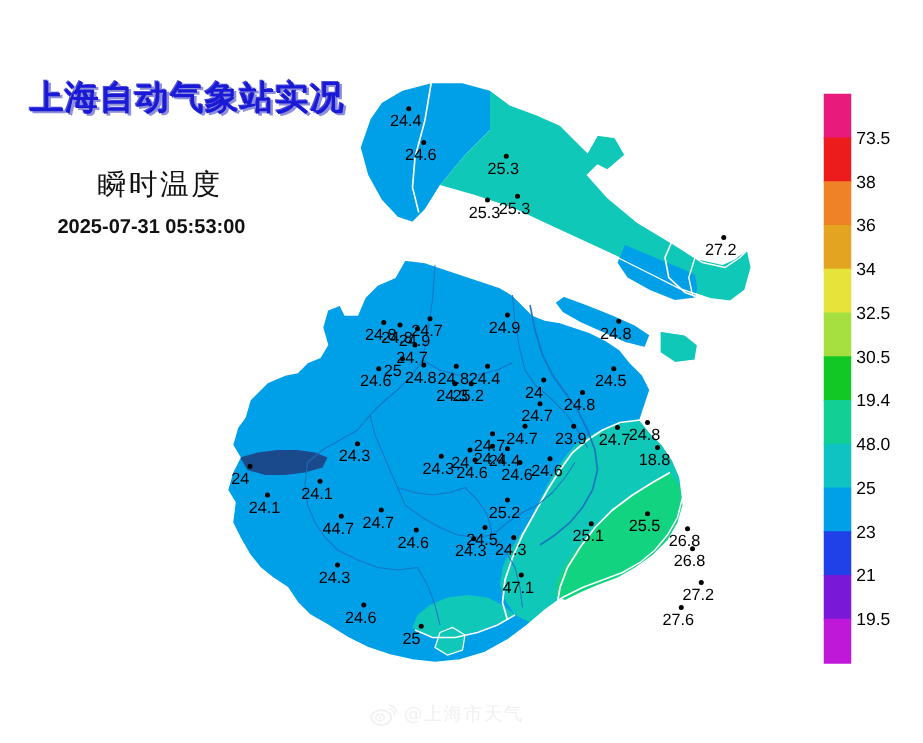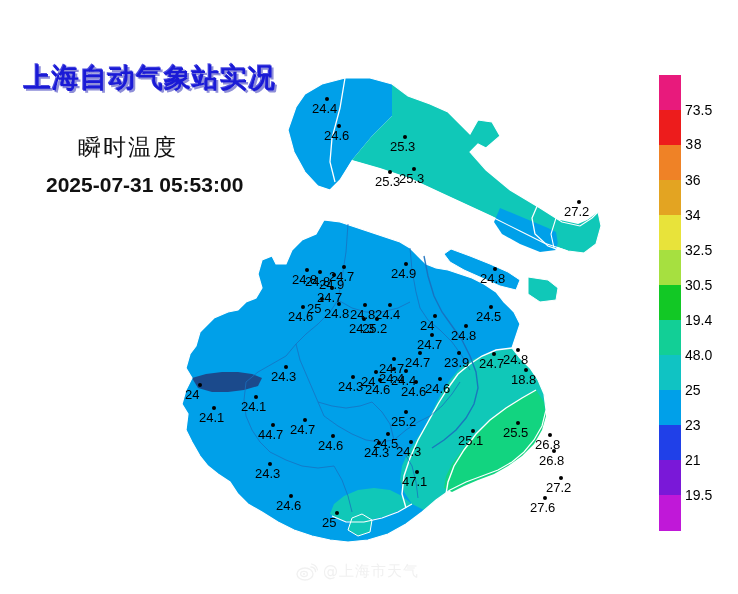--- a/index.html
+++ b/index.html
@@ -17,26 +17,26 @@
     text-shadow:2px 2px 0 #8f8fd8, -1px -1px 0 #4a4ae0;
     white-space:nowrap;
   }
   #subtitle{
     position:absolute;left:78px;top:132px;
     font-size:23px;color:#111111;letter-spacing:2px;
     font-family:"DejaVu Sans",sans-serif;
   }
   #timestamp{
     position:absolute;left:46px;top:173px;
-    font-size:21px;color:#111111;font-weight:bold;
+    font-size:16px;color:#111111;font-weight:bold;
     font-family:"Liberation Sans",sans-serif;
   }
 
   
-  #map-area{position:absolute;left:0;top:12px;width:640px;height:506px;}
+  #map-area{position:absolute;left:0;top:0;width:640px;height:506px;}
   #map-svg{position:absolute;left:0;top:0;}
 
   
   .station{position:absolute;}
   .station .dot{
     position:absolute;left:0;top:0;width:4px;height:4px;border-radius:50%;
     background:#000000;
   }
   .station .val{
     position:absolute;left:-13px;top:4px;
@@ -400,21 +400,21 @@
       <div class="legend-band" style="top: 210px; height: 35.6px; background: rgb(18, 200, 37);"></div>
       <div class="legend-band" style="top: 245px; height: 35.6px; background: rgb(18, 207, 150);"></div>
       <div class="legend-band" style="top: 280px; height: 35.6px; background: rgb(16, 195, 195);"></div>
       <div class="legend-band" style="top: 315px; height: 35.6px; background: rgb(0, 160, 233);"></div>
       <div class="legend-band" style="top: 350px; height: 35.6px; background: rgb(32, 64, 232);"></div>
       <div class="legend-band" style="top: 385px; height: 35.6px; background: rgb(122, 24, 216);"></div>
       <div class="legend-band" style="top: 420px; height: 35.6px; background: rgb(192, 24, 216);"></div>
     </div>
   <div id="legend-ticks">
       <div class="legend-tick" style="top: 35px;">73.5</div>
-      <div class="legend-tick" style="top: 70px; font-family: Liberation Mono, monospace;">38</div>
+      <div class="legend-tick" style="top: 70px;">38</div>
       <div class="legend-tick" style="top: 105px;">36</div>
       <div class="legend-tick" style="top: 140px;">34</div>
       <div class="legend-tick" style="top: 175px;">32.5</div>
       <div class="legend-tick" style="top: 210px;">30.5</div>
       <div class="legend-tick" style="top: 245px;">19.4</div>
       <div class="legend-tick" style="top: 280px;">48.0</div>
       <div class="legend-tick" style="top: 315px;">25</div>
       <div class="legend-tick" style="top: 350px;">23</div>
       <div class="legend-tick" style="top: 385px;">21</div>
       <div class="legend-tick" style="top: 420px;">19.5</div>

